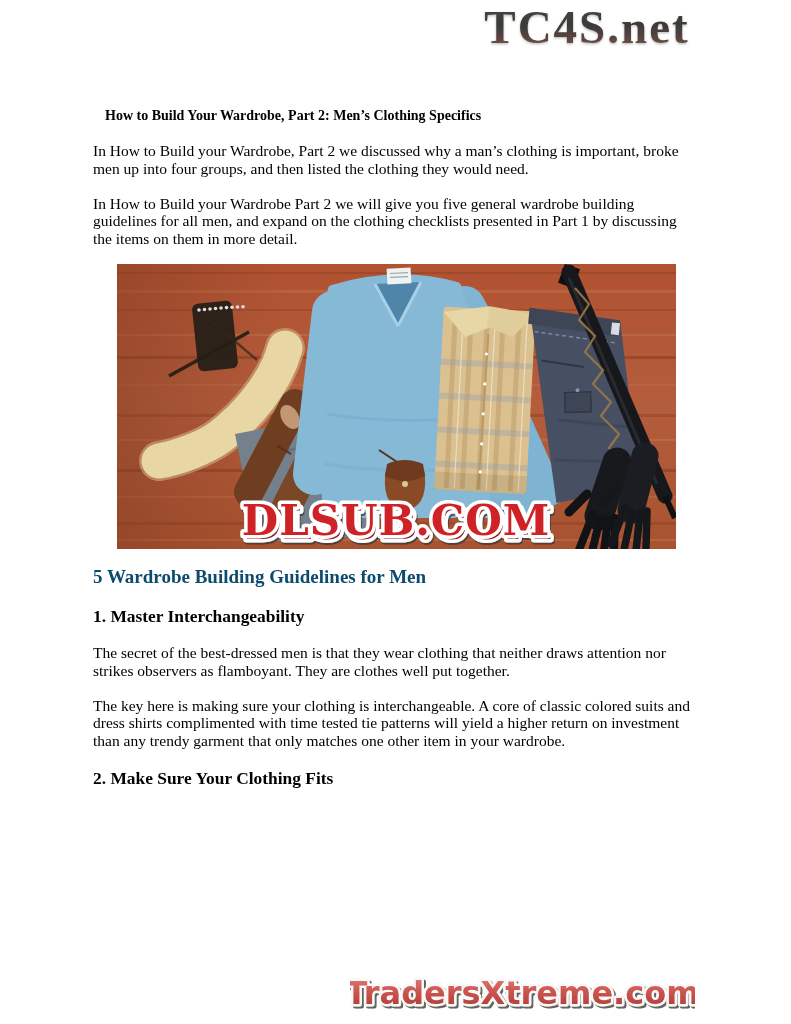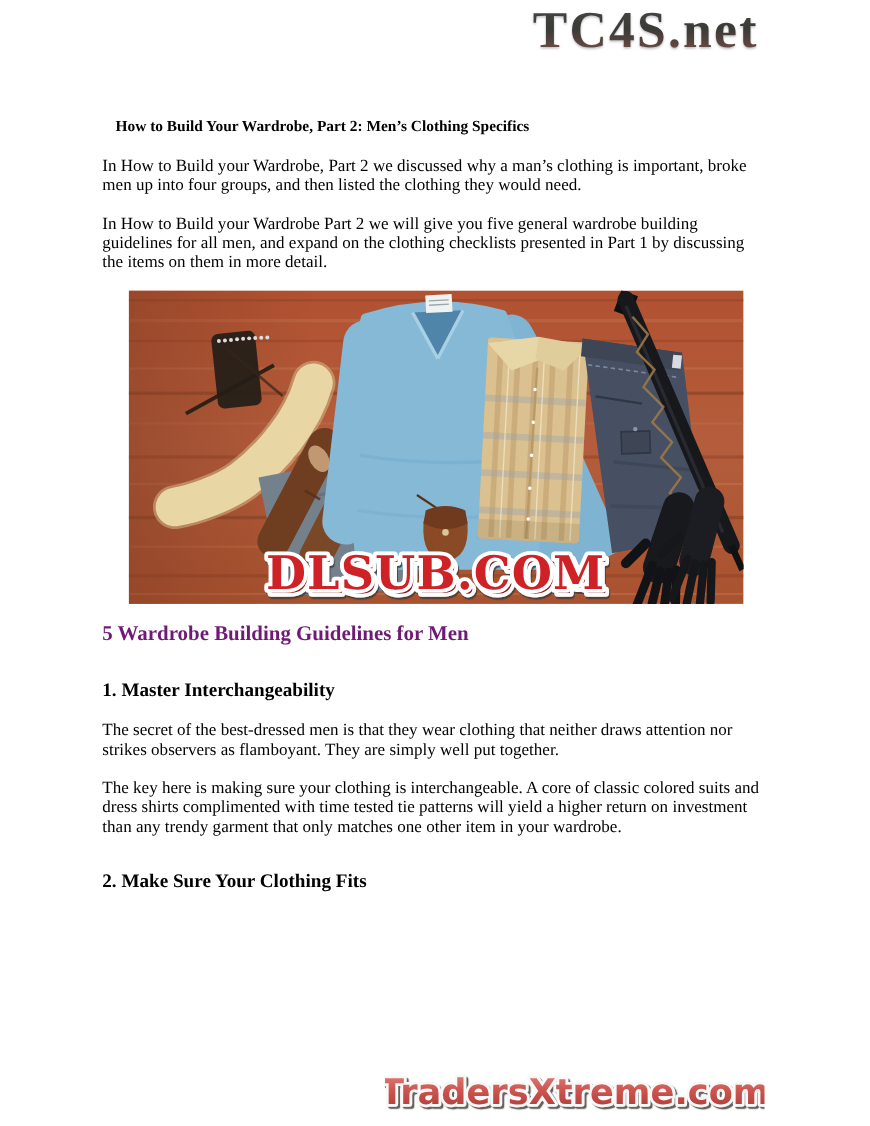--- a/index.html
+++ b/index.html
@@ -27,25 +27,25 @@
     margin: 17px 0 0 0;
     font-size: 15.5px;
     line-height: 17.8px;
   }
   .photo { display: block; margin: 16px 0 0 24px; }
   .blue-h {
     margin: 16px 0 0 0;
     font-size: 19px;
     line-height: 23px;
     font-weight: bold;
-    color: #701a75;
+    color: #0c4a6e;
     font-family: "Liberation Serif", serif;
   }
   .sec-h {
-    margin: 29px 0 0 0;
+    margin: 18px 0 0 0;
     font-size: 17.4px;
     line-height: 21px;
     font-weight: bold;
   }
   em { font-style: italic; }
 </style>
 </head>
 <body>
 
 <div class="page">
@@ -236,21 +236,21 @@
       <g filter="url(#wmsh)">
         <text x="282" y="275" text-anchor="middle" font-family="DejaVu Serif, serif" font-weight="bold" font-size="42" letter-spacing="1" fill="#8c1216" stroke="#ffffff" stroke-width="7" paint-order="stroke" stroke-linejoin="round">DLSUB.COM</text>
         <text x="279" y="271" text-anchor="middle" font-family="DejaVu Serif, serif" font-weight="bold" font-size="42" letter-spacing="1" fill="#ce2127" stroke="#ffffff" stroke-width="7" paint-order="stroke" stroke-linejoin="round">DLSUB.COM</text>
       </g>
     </svg>
 
     <h2 class="blue-h">5 Wardrobe Building Guidelines for Men</h2>
 
 
     <h3 class="sec-h">1. Master Interchangeability</h3>
-    <p class="body-p">The secret of the best-dressed men is that they wear clothing that neither draws attention nor strikes observers as flamboyant. They are simply well put together.</p>
+    <p class="body-p">The secret of the best-dressed men is that they wear clothing that neither draws attention nor strikes observers as flamboyant. They are clothes well put together.</p>
     <p class="body-p">The key here is making sure your clothing is interchangeable. A core of classic colored suits and dress shirts complimented with time tested tie patterns will yield a higher return on investment than any trendy garment that only matches one other item in your wardrobe.</p>
 
     <h3 class="sec-h">2. Make Sure Your Clothing Fits</h3>
   </div>
 
   <svg class="bottom-logo" width="345" height="48" viewBox="0 0 345 48">
     <defs>
       <linearGradient id="txg" x1="0" y1="0" x2="0" y2="1">
         <stop offset="0" stop-color="#e2837e"></stop>
         <stop offset="0.45" stop-color="#cd5550"></stop>

